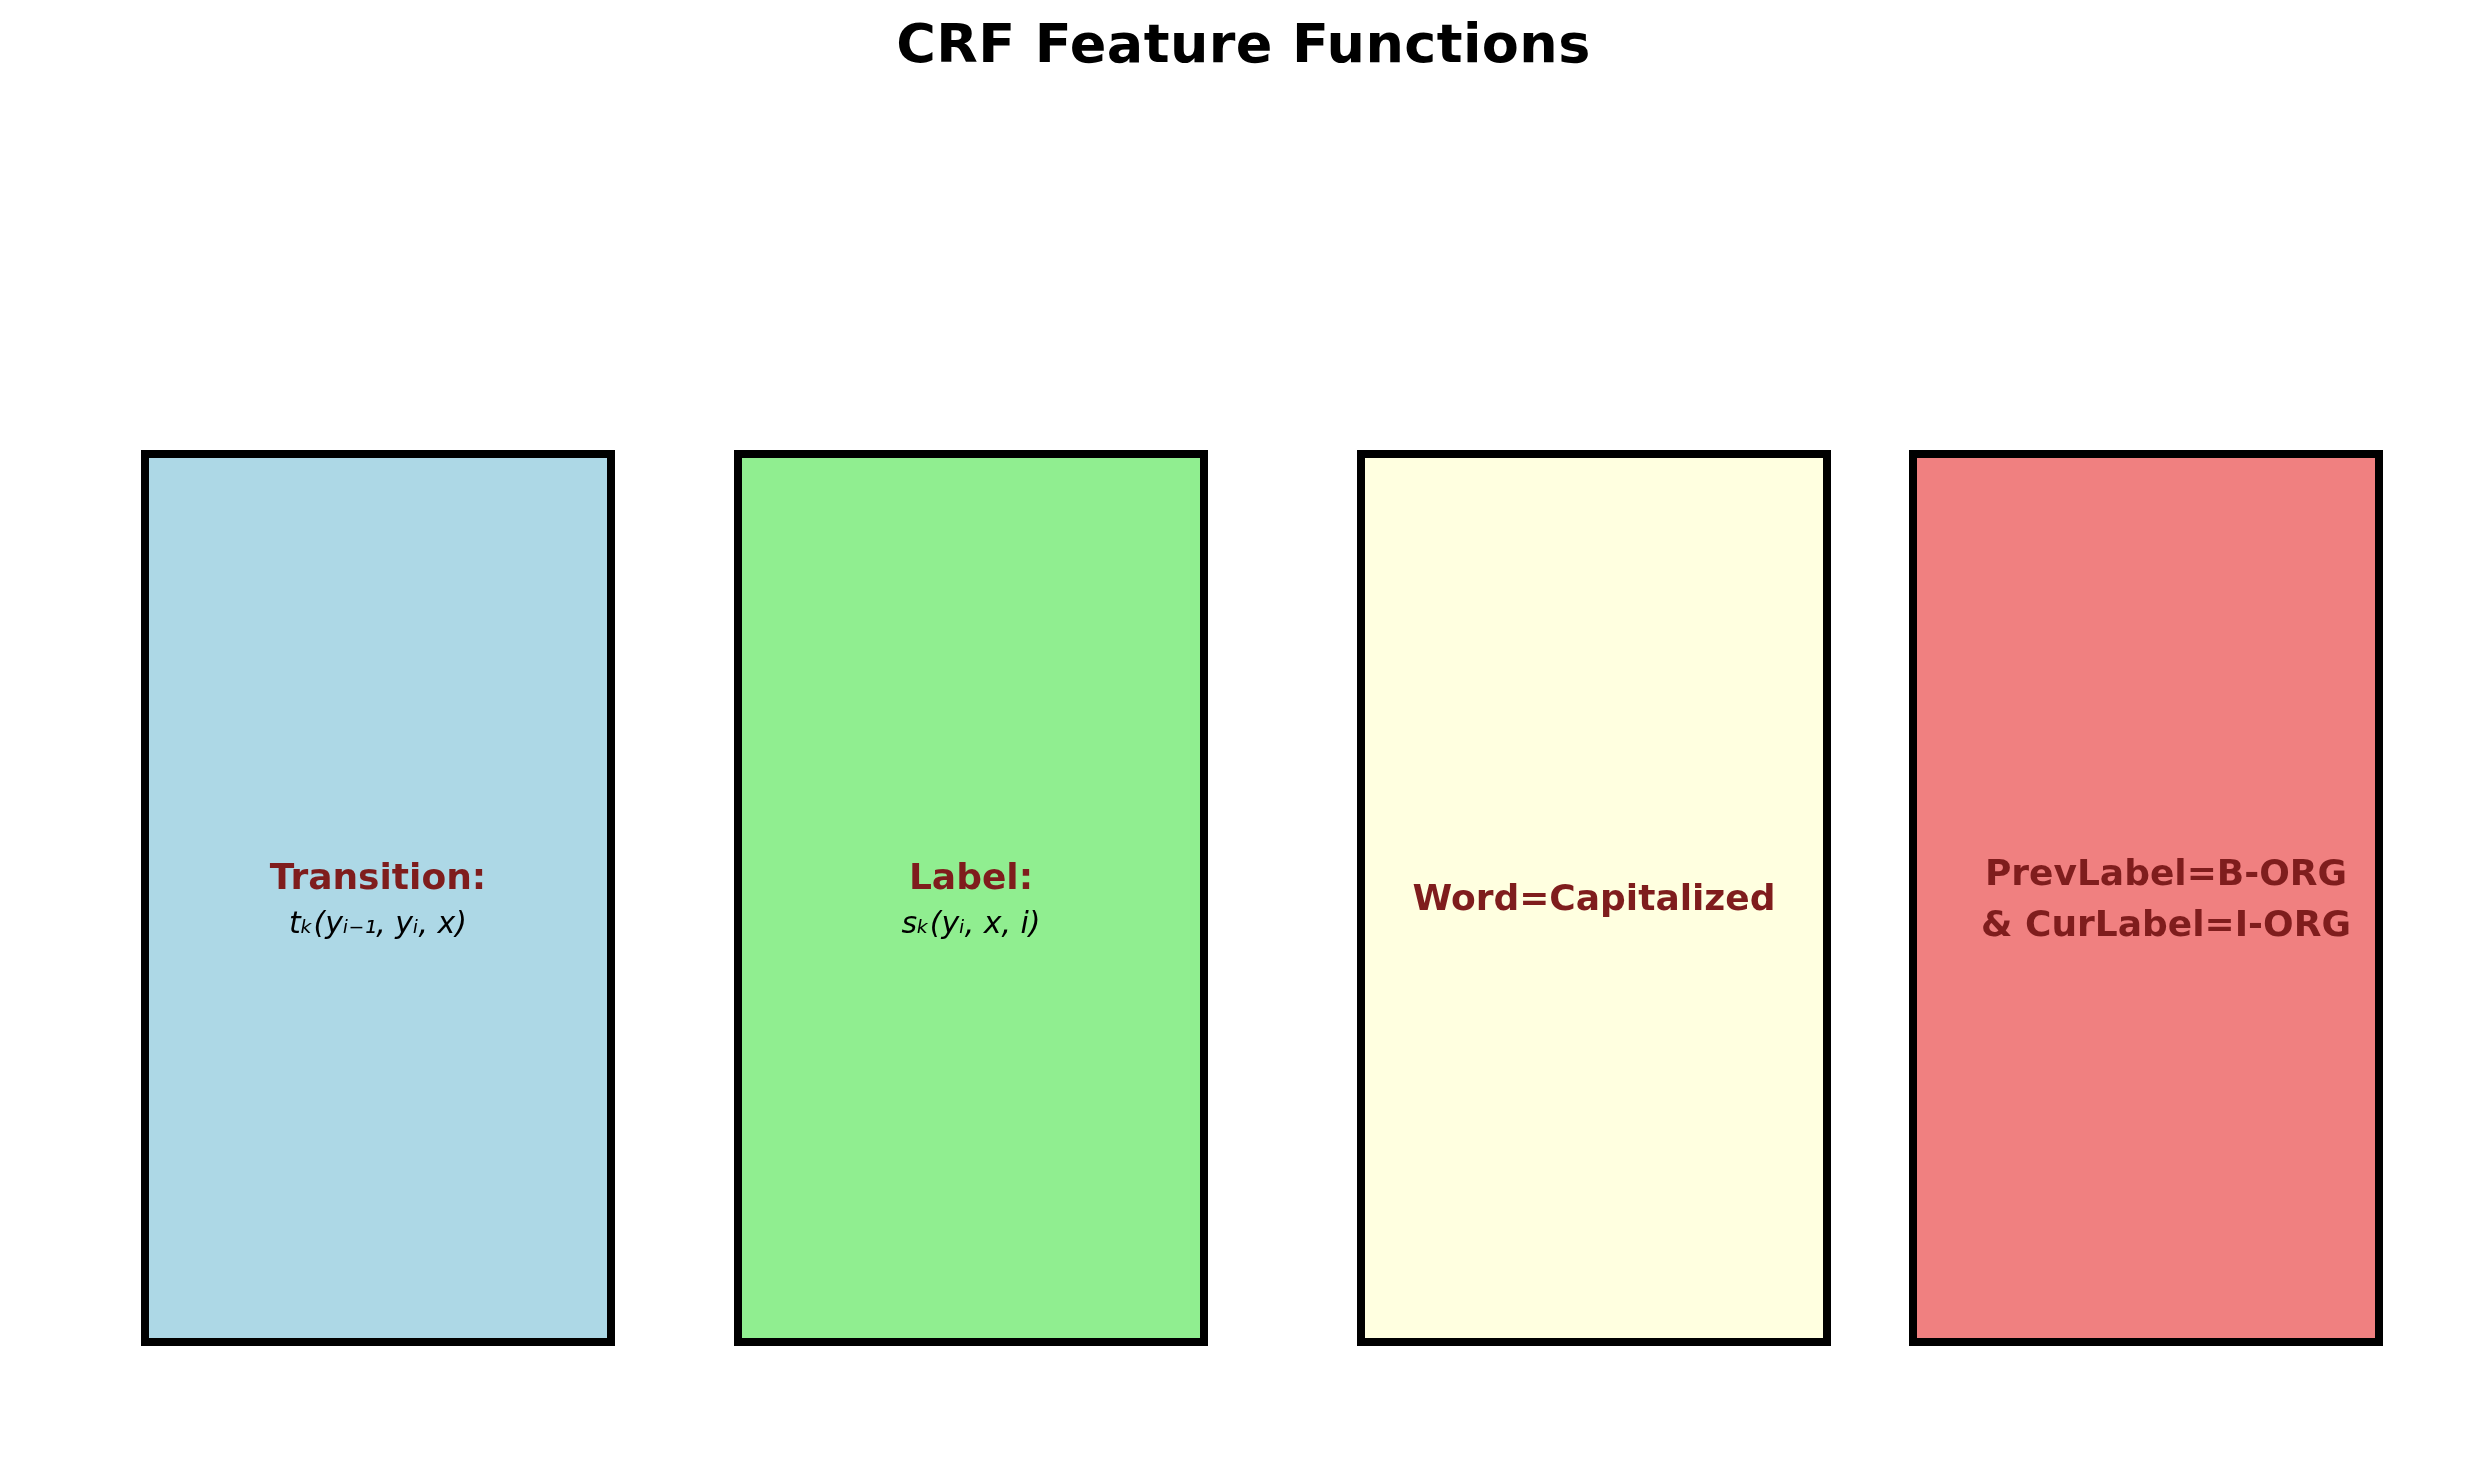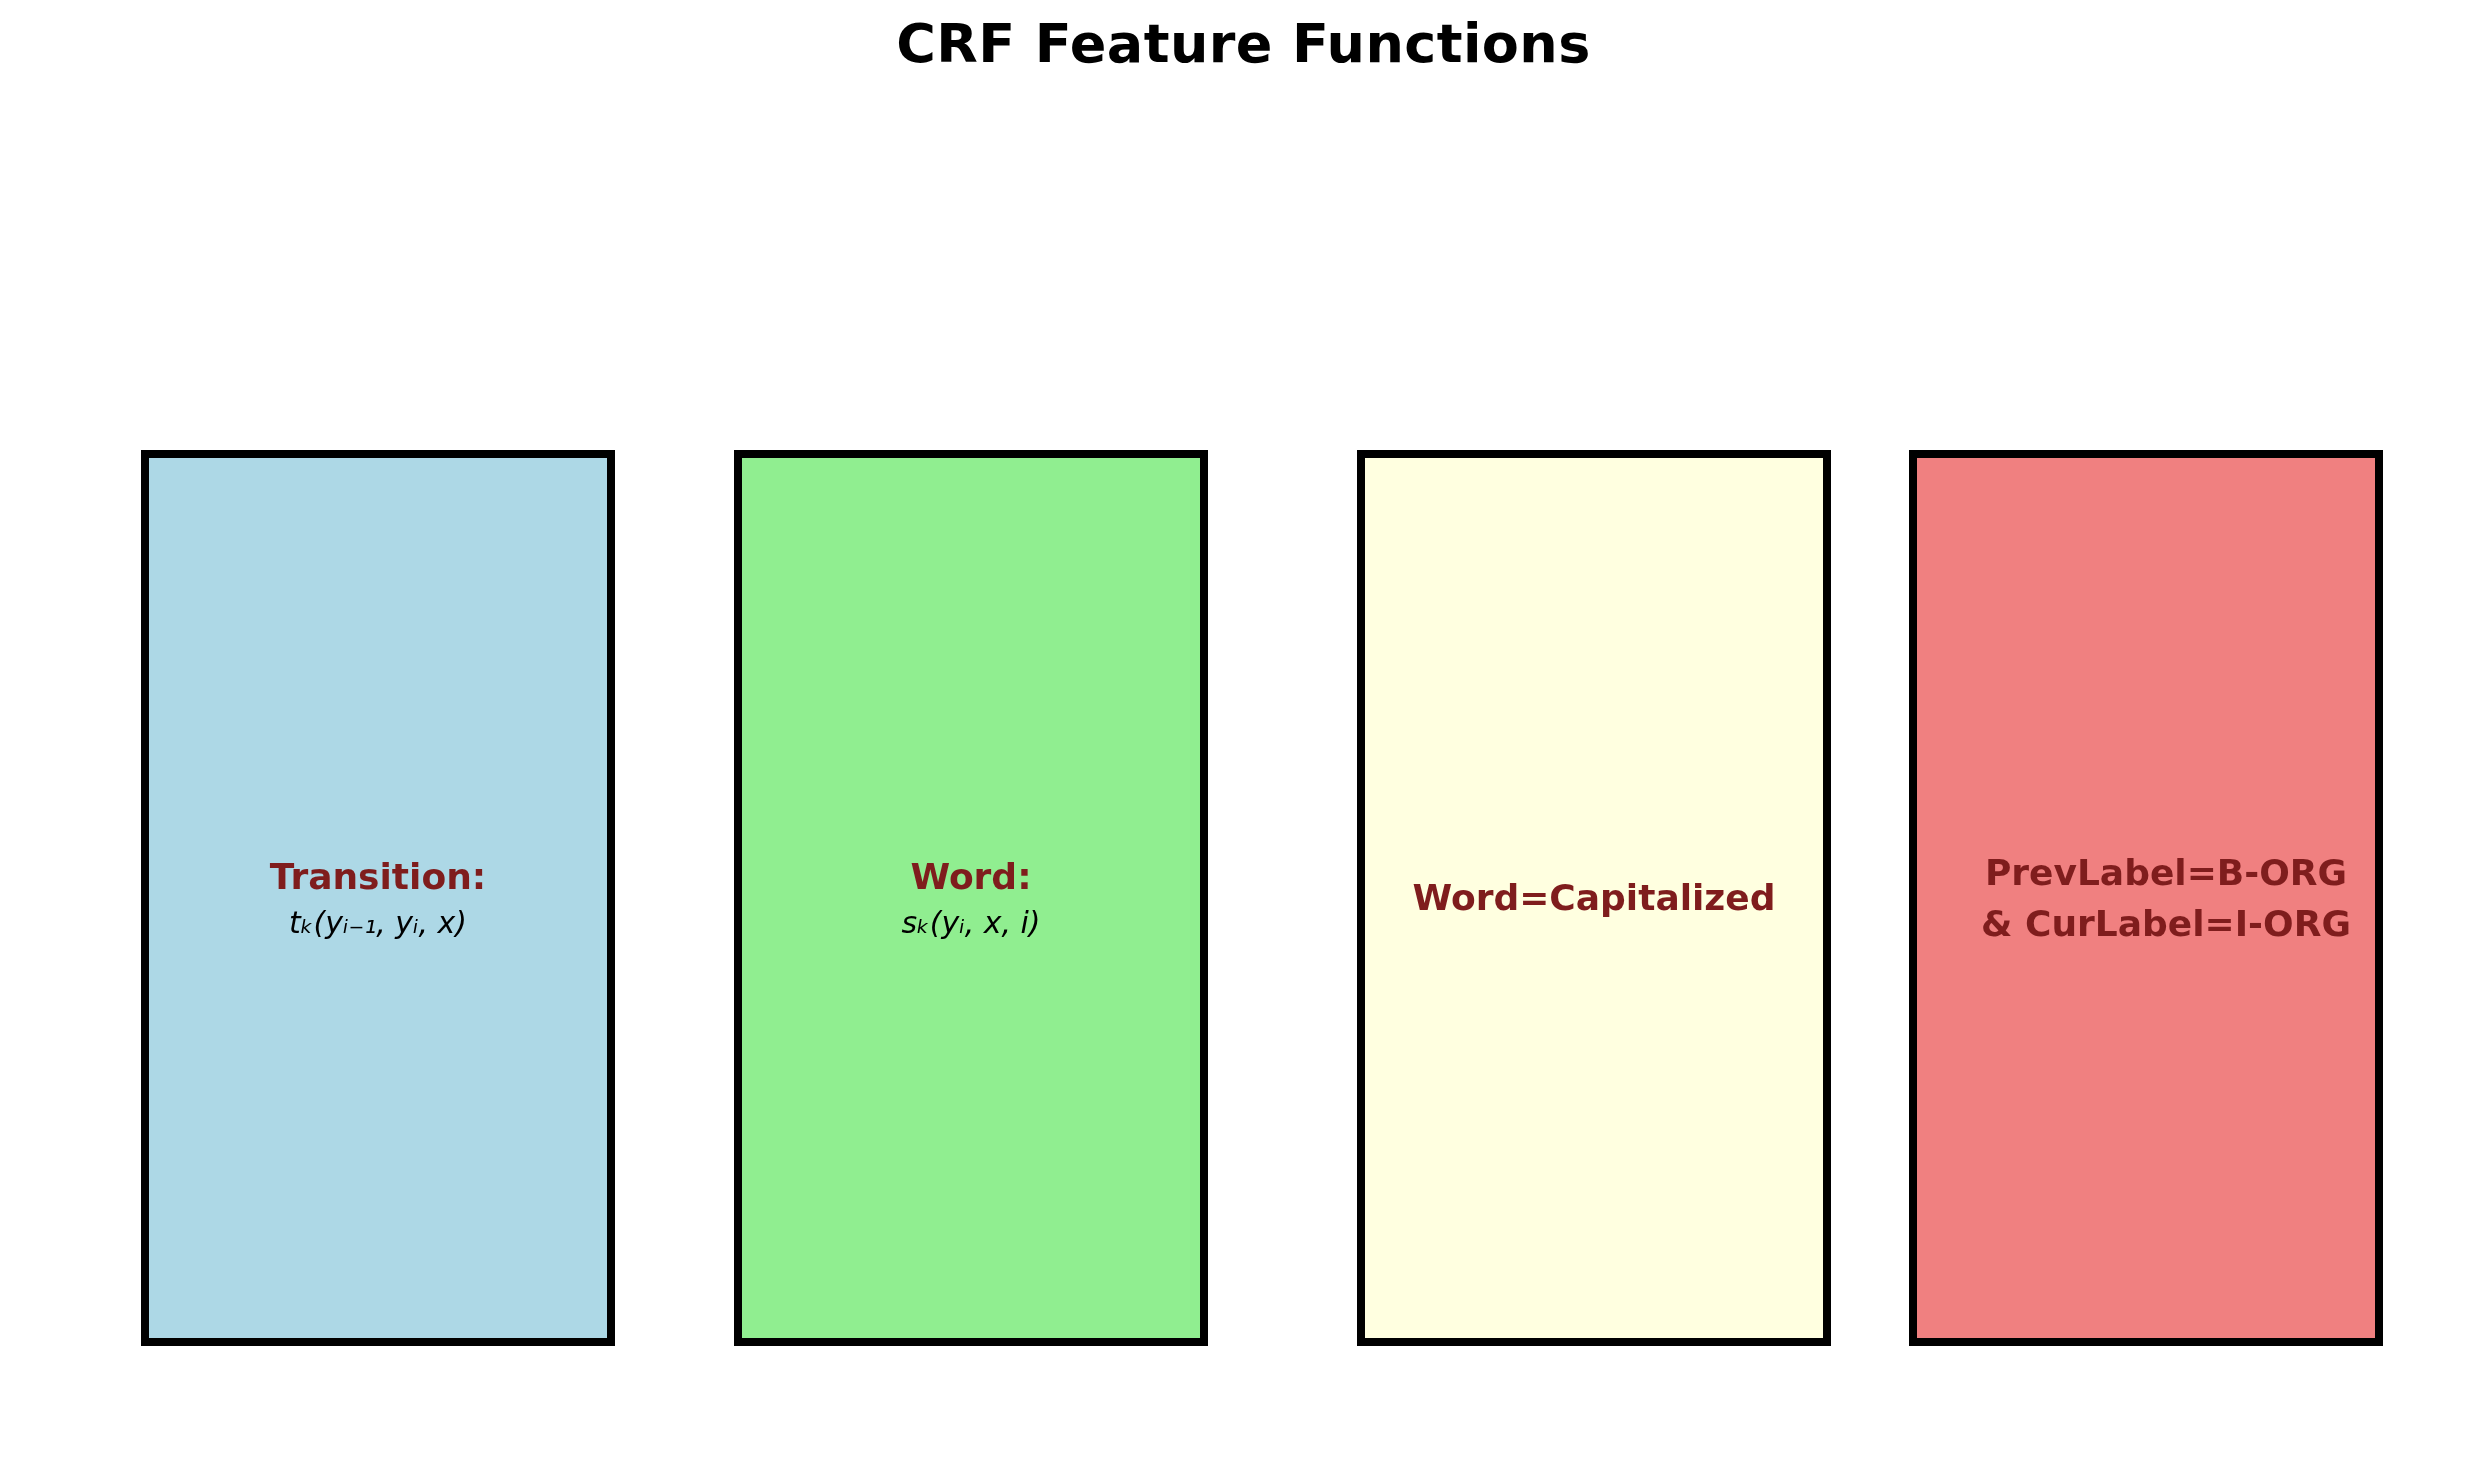--- a/index.html
+++ b/index.html
@@ -67,21 +67,21 @@
 <div class="figure">
 
   <div class="title">CRF Feature Functions</div>
 
   <div class="box box-1" style="background-color: rgb(173, 216, 230);">
     <div class="box-label">Transition:</div>
     <div class="box-formula">tₖ(yᵢ₋₁, yᵢ, x)</div>
   </div>
 
   <div class="box box-2" style="background-color: rgb(144, 238, 144);">
-    <div class="box-label">Word:</div>
+    <div class="box-label">Label:</div>
     <div class="box-formula">sₖ(yᵢ, x, i)</div>
   </div>
 
   <div class="box box-3" style="background-color: rgb(255, 255, 224);">
     <div class="box-label">Word=Capitalized</div>
   </div>
 
   <div class="box box-4" style="background-color: rgb(240, 128, 128); padding-left: 40px;">
     <div class="box-label">PrevLabel=B-ORG</div>
     <div class="box-label">&amp; CurLabel=I-ORG</div>

